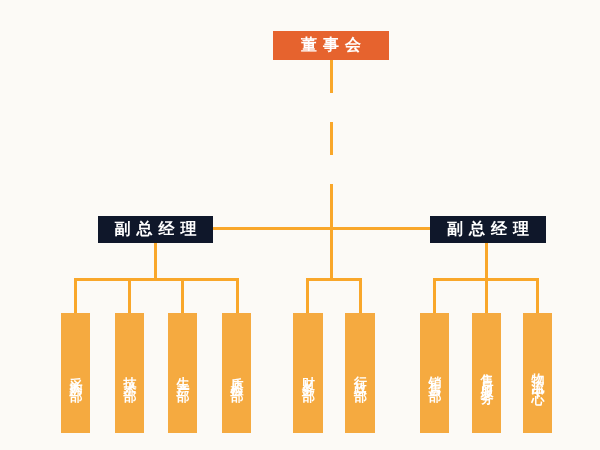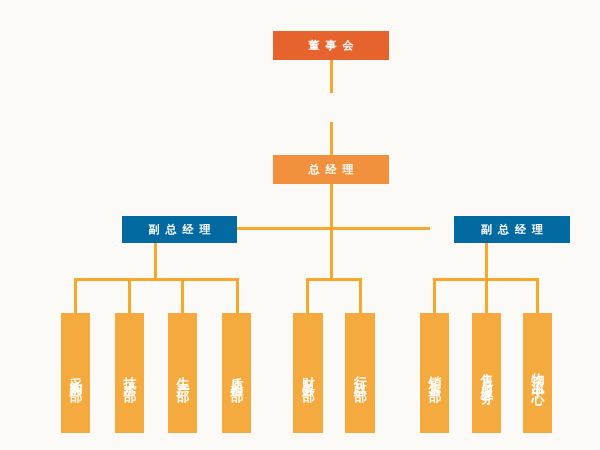--- a/index.html
+++ b/index.html
@@ -16,38 +16,38 @@
     width: 600px;
     height: 450px;
   }
   .node {
     position: absolute;
     display: flex;
     align-items: center;
     justify-content: center;
     color: #FFFFFF;
     font-weight: bold;
-    font-size: 11px;
+    font-size: 16px;
     box-sizing: border-box;
   }
   .node.horiz {
     letter-spacing: 6px;
     padding-left: 6px; 
   }
   .node.vert {
     writing-mode: vertical-rl;
     text-orientation: upright;
     letter-spacing: 6px;
     font-size: 13px;
     padding-top: 4px;
   }
   .tier1 { background: #E6632E; }
   .tier2 { background: #EE7631; }
   .tier3 { background: #F1903D; }
-  .tier4 { background: #0369a1; letter-spacing: 4px; padding-left: 4px; margin-left: 24px; }
+  .tier4 { background: #0f172a; letter-spacing: 4px; padding-left: 4px; }
   .tier5 { background: #F5AA40; }
   .line {
     position: absolute;
     background: #F9A72A;
   }
   .line.v { width: 3px; }
   .line.h { height: 3px; }
 </style>
 </head>
 <body>
@@ -69,21 +69,20 @@
   <div class="line v" style="left:128px;top:278px;height:35px"></div>
   <div class="line v" style="left:181px;top:278px;height:35px"></div>
   <div class="line v" style="left:236px;top:278px;height:35px"></div>
   <div class="line v" style="left:306px;top:278px;height:35px"></div>
   <div class="line v" style="left:359px;top:278px;height:35px"></div>
   <div class="line v" style="left:433px;top:278px;height:35px"></div>
   <div class="line v" style="left:485px;top:278px;height:35px"></div>
   <div class="line v" style="left:536px;top:278px;height:35px"></div>
 
   <div class="node horiz tier1" style="left:273px;top:31px;width:116px;height:29px">董事会</div>
-  <div class="node horiz tier3" style="left:273px;top:155px;width:116px;height:29px">总经理</div>
 
   <div class="node horiz tier4" style="left:98px;top:216px;width:115px;height:27px">副总经理</div>
   <div class="node horiz tier4" style="left:430px;top:216px;width:116px;height:27px">副总经理</div>
 
   <div class="node vert tier5" style="left:61px;top:313px;width:29px;height:120px">采购部</div>
   <div class="node vert tier5" style="left:115px;top:313px;width:29px;height:120px">技术部</div>
   <div class="node vert tier5" style="left:168px;top:313px;width:29px;height:120px">生产部</div>
   <div class="node vert tier5" style="left:222px;top:313px;width:29px;height:120px">质检部</div>
   <div class="node vert tier5" style="left:293px;top:313px;width:30px;height:120px">财务部</div>
   <div class="node vert tier5" style="left:345px;top:313px;width:30px;height:120px">行政部</div>

